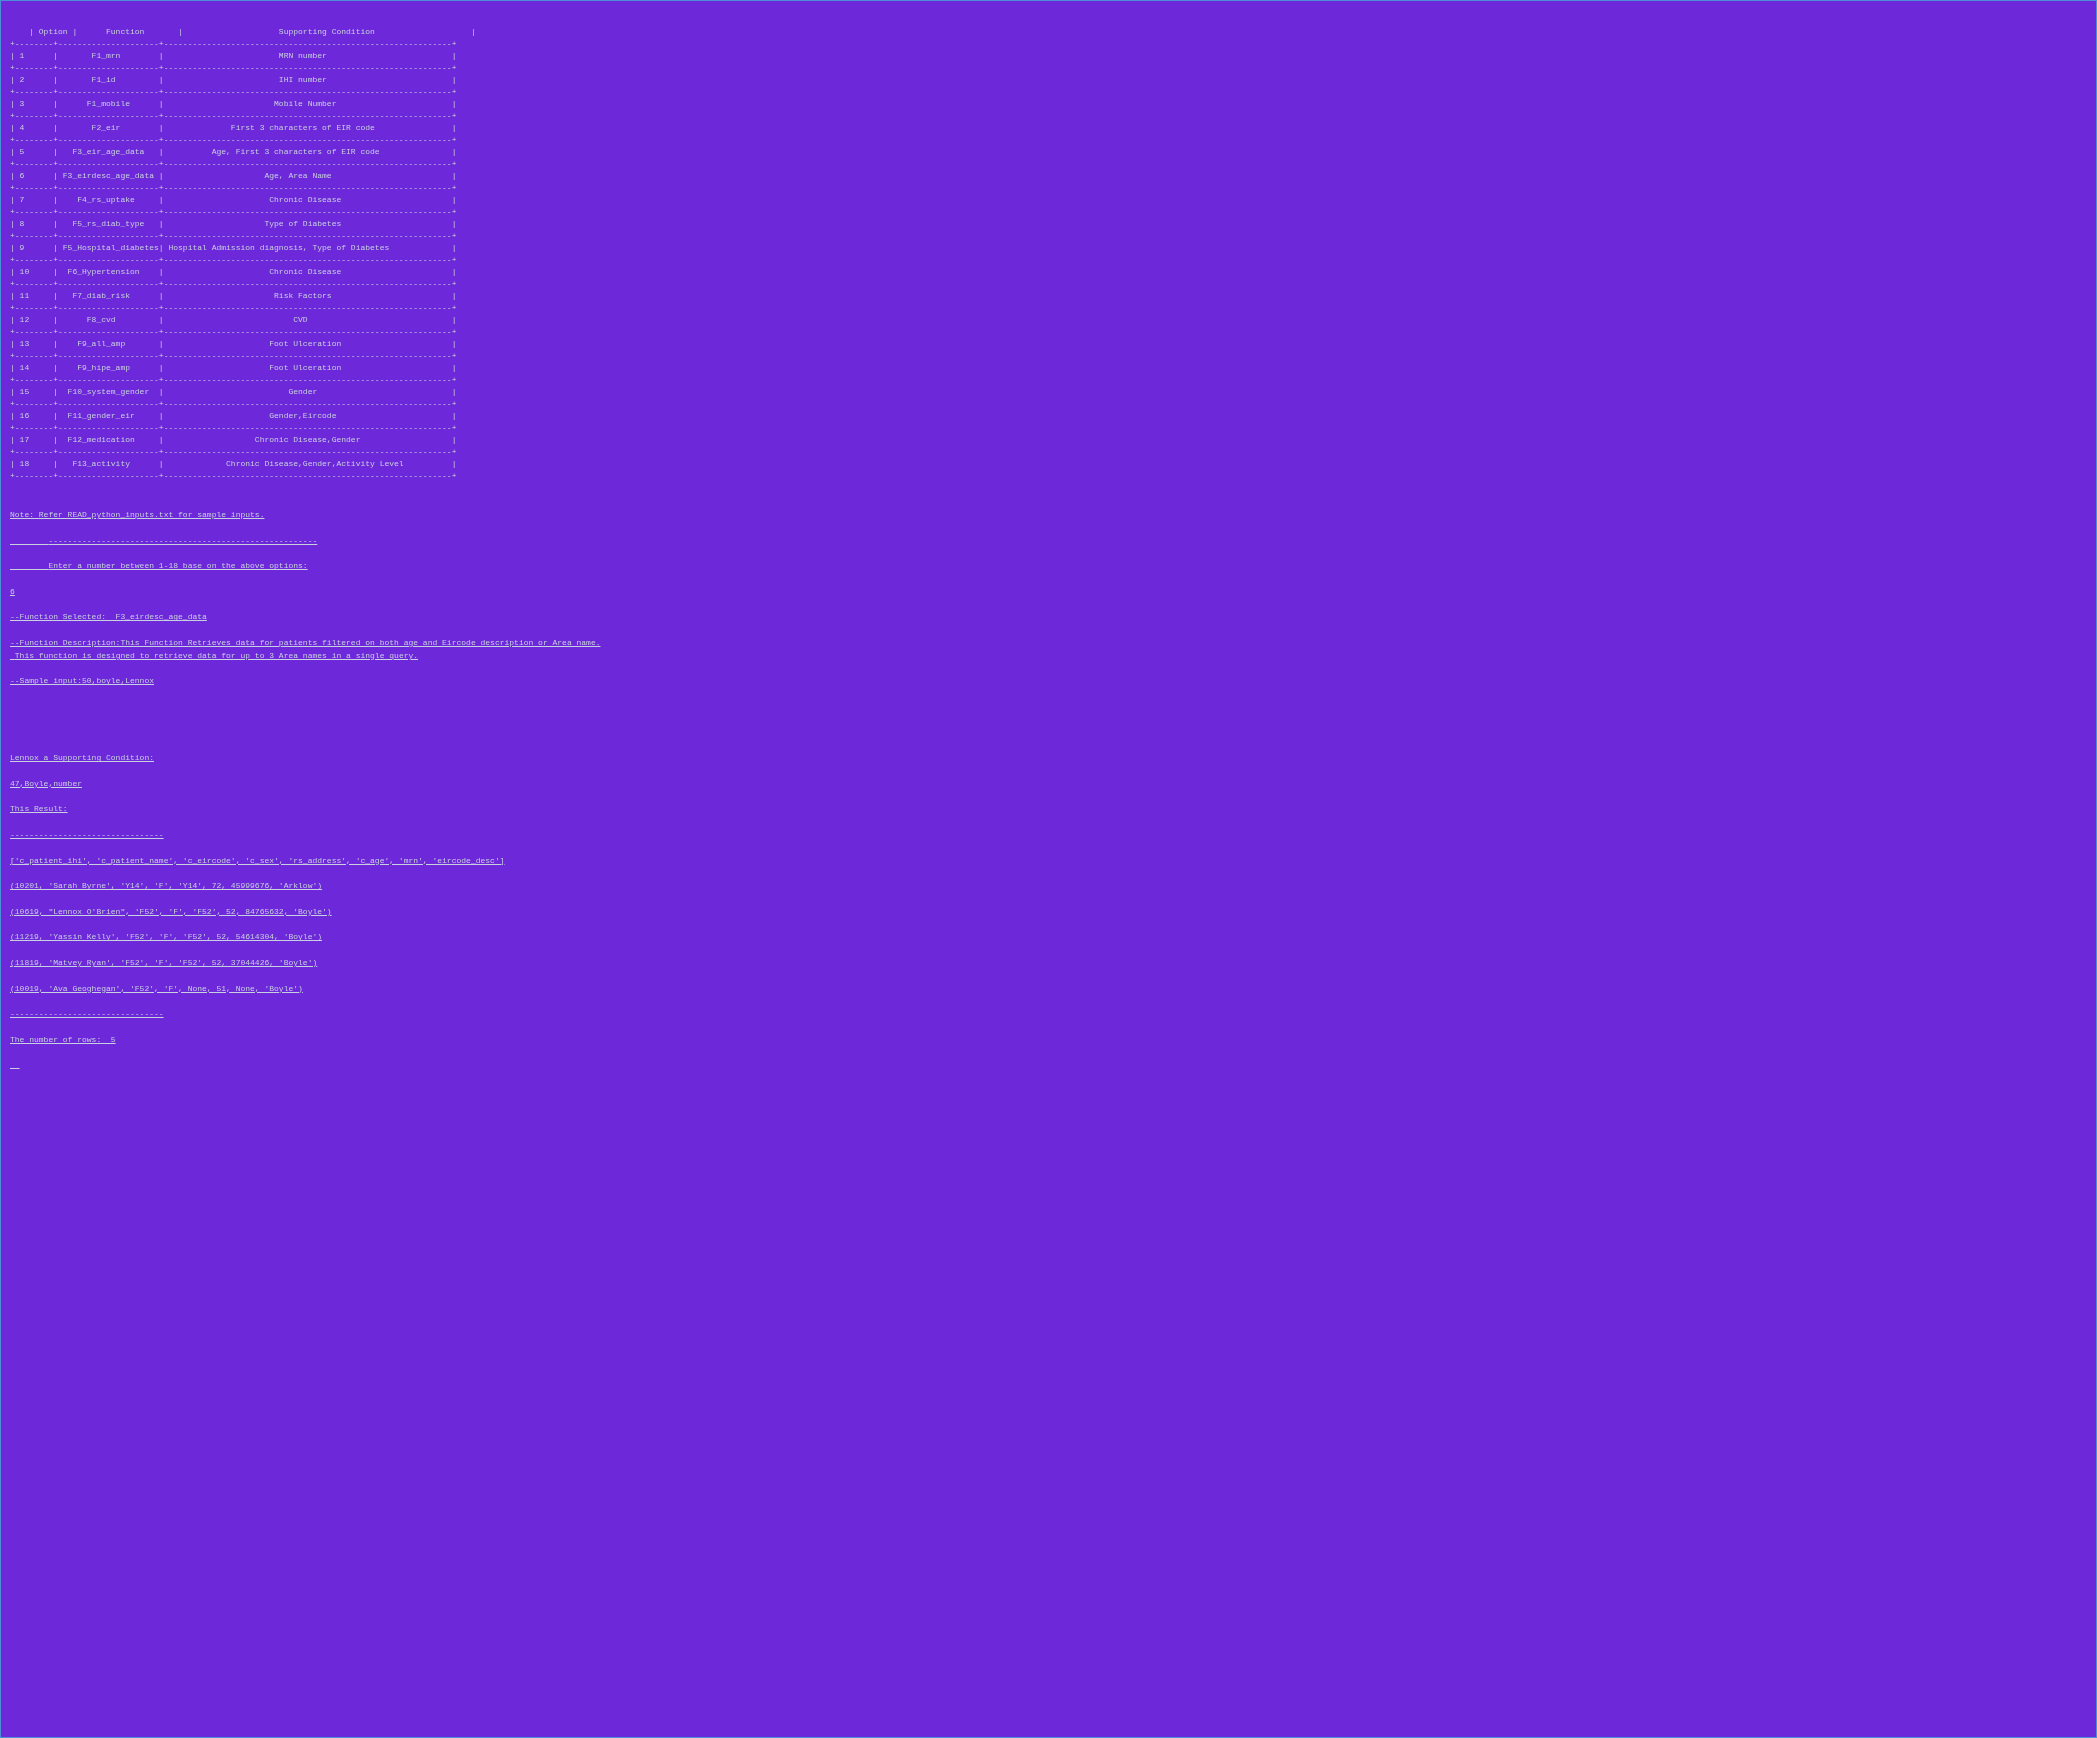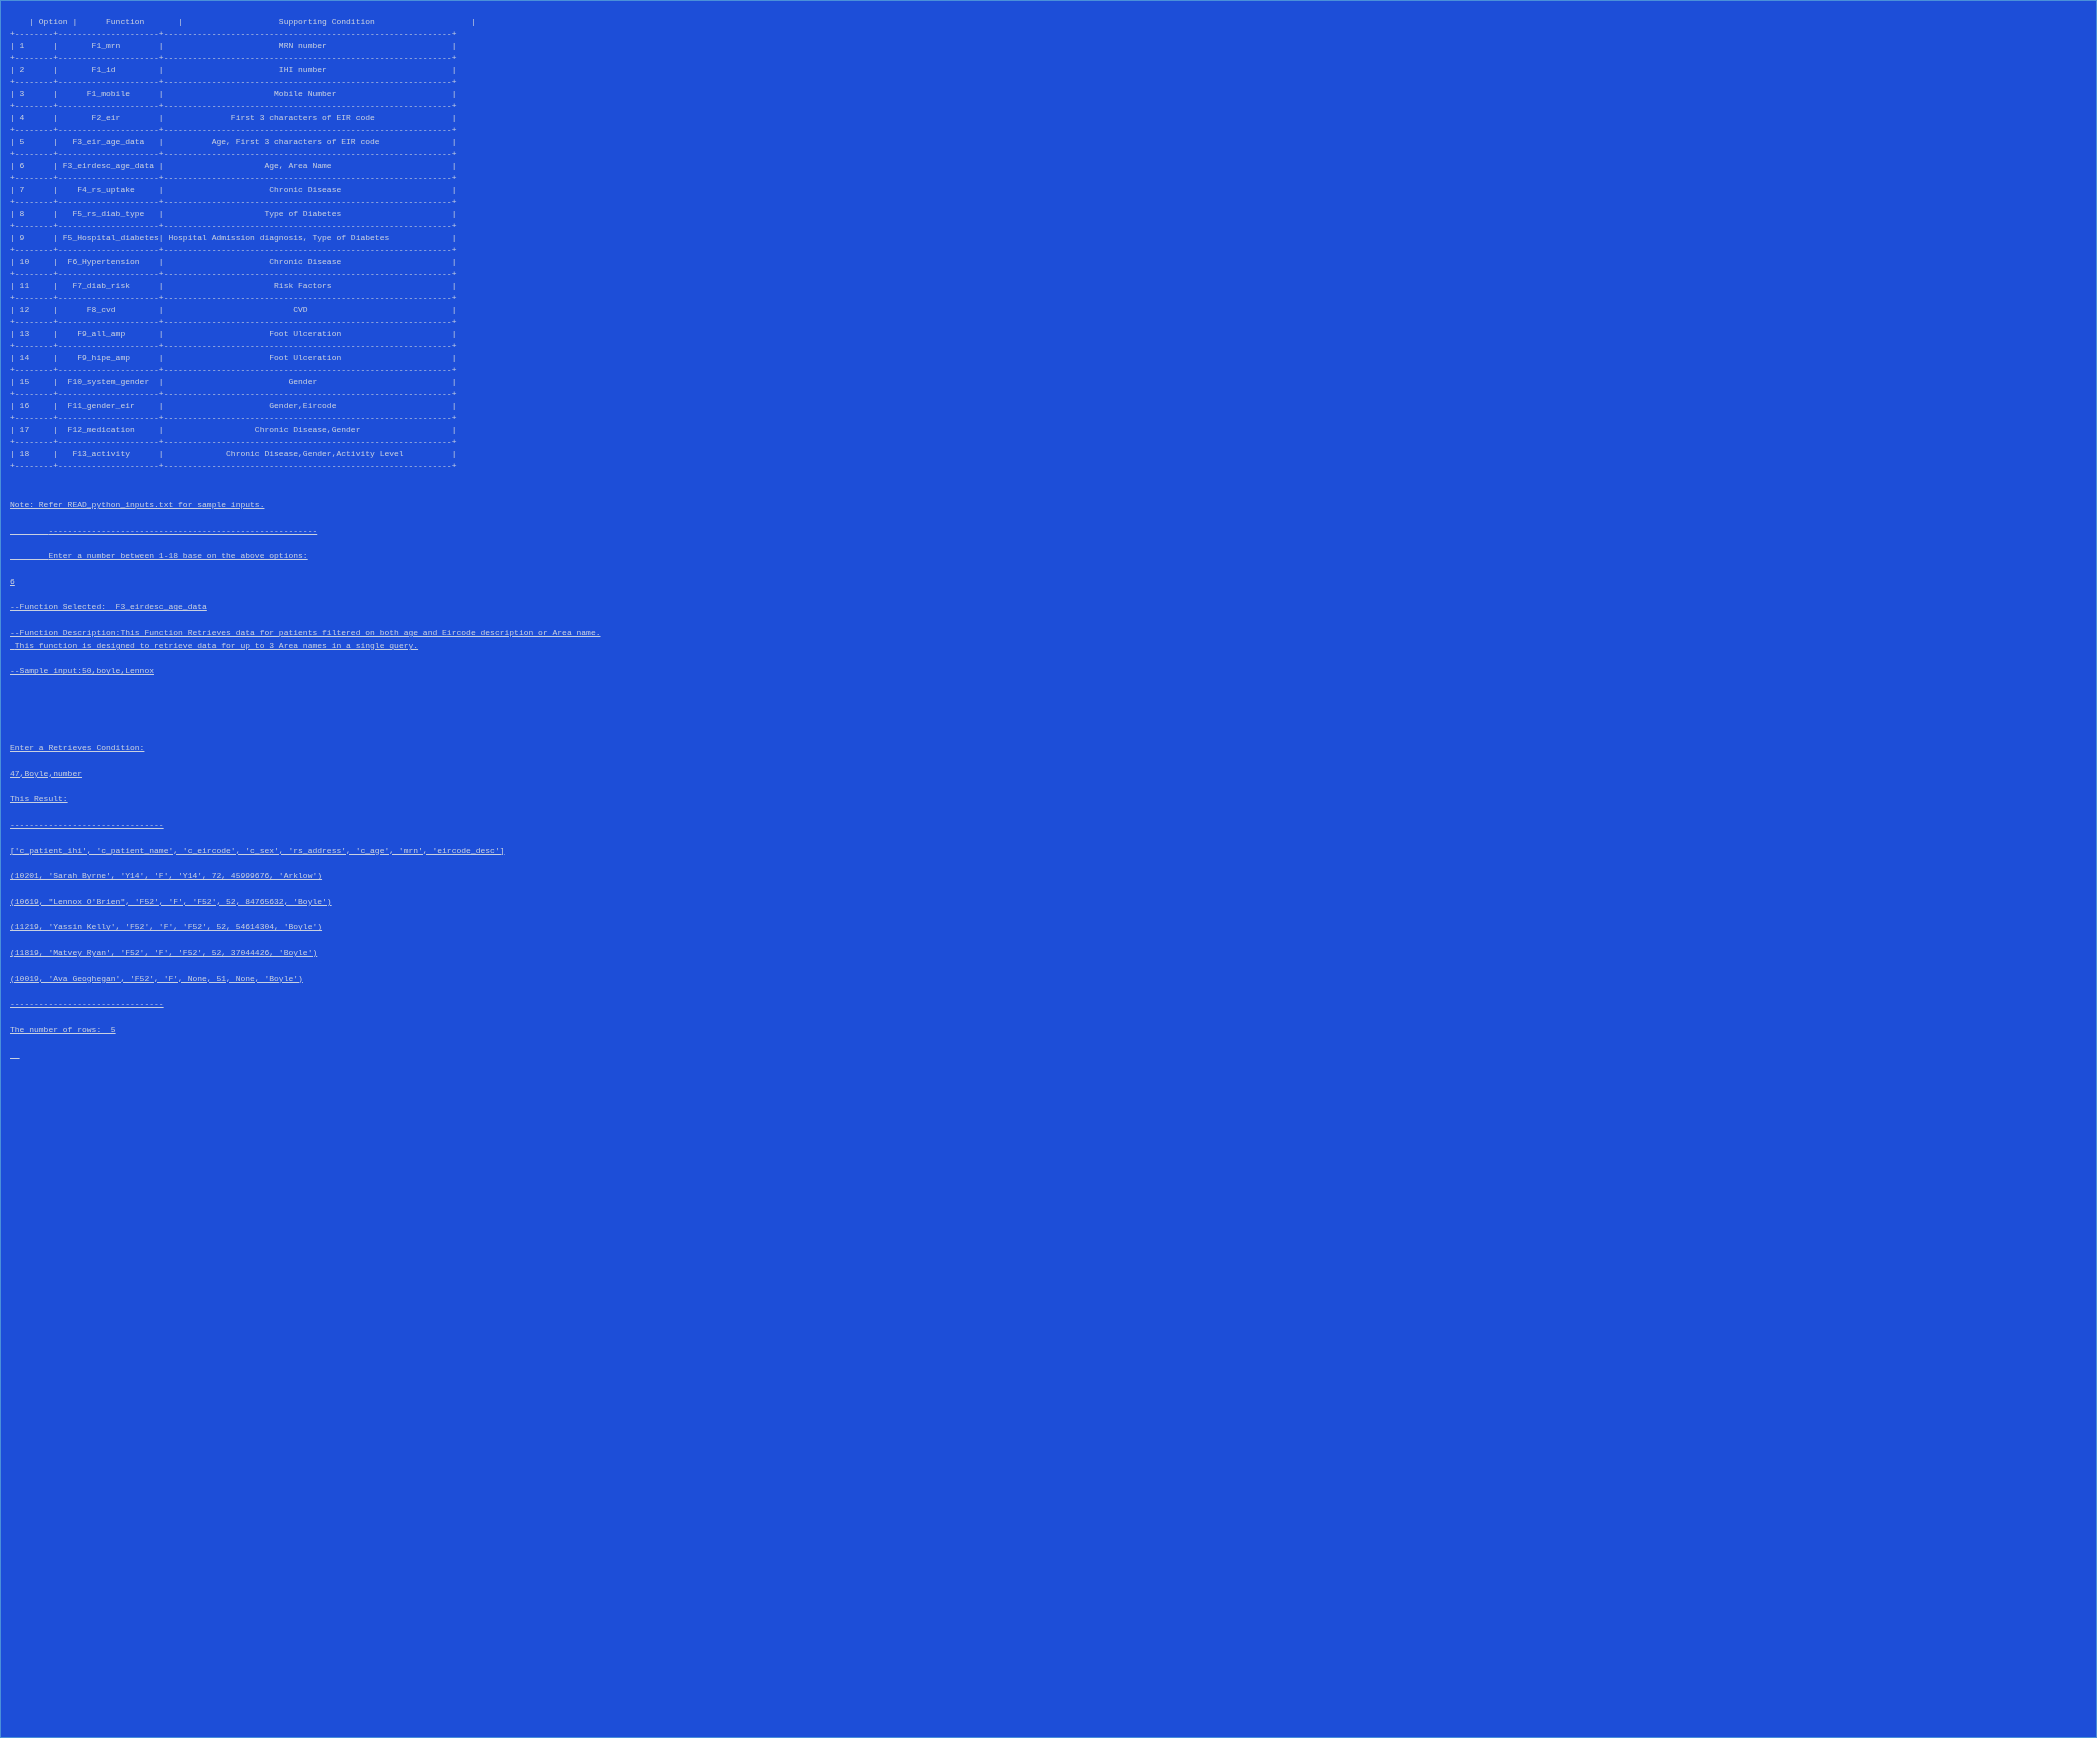--- a/index.html
+++ b/index.html
@@ -11,22 +11,22 @@
     body {
       background-color: #1a1a2e;
       font-family: 'Courier New', Courier, monospace;
       font-size: 8px;
       color: #c8d0e0;
       padding: 0;
       min-height: 100vh;
     }
 
     .terminal {
-      background-color: #1d4ed8;
-      padding: 3px 9px;
+      background-color: #6d28d9;
+      padding: 13px 9px;
       min-height: 100vh;
       border: 1.1px solid #4a90d9;
     }
 
     .table-container {
       font-family: 'Courier New', Courier, monospace;
       font-size: 8px;
       color: #c8d0e0;
       white-space: pre;
       line-height: 1.5;
@@ -100,21 +100,21 @@
 
 <span>--Function Description:This Function Retrieves data for patients filtered on both age and Eircode description or Area name.
  This function is designed to retrieve data for up to 3 Area names in a single query.</span>
 
 <span>--Sample input:50,boyle,Lennox</span>
 
 <span>
 </span>
 <span>
 </span>
-<span>Enter a Retrieves Condition:</span>
+<span>Lennox a Supporting Condition:</span>
 
 <span>47,Boyle,number</span>
 
 <span>This Result:</span>
 
 <span>--------------------------------</span>
 
 <span>['c_patient_ihi', 'c_patient_name', 'c_eircode', 'c_sex', 'rs_address', 'c_age', 'mrn', 'eircode_desc']</span>
 
 <span>(10201, 'Sarah Byrne', 'Y14', 'F', 'Y14', 72, 45999676, 'Arklow')</span>

